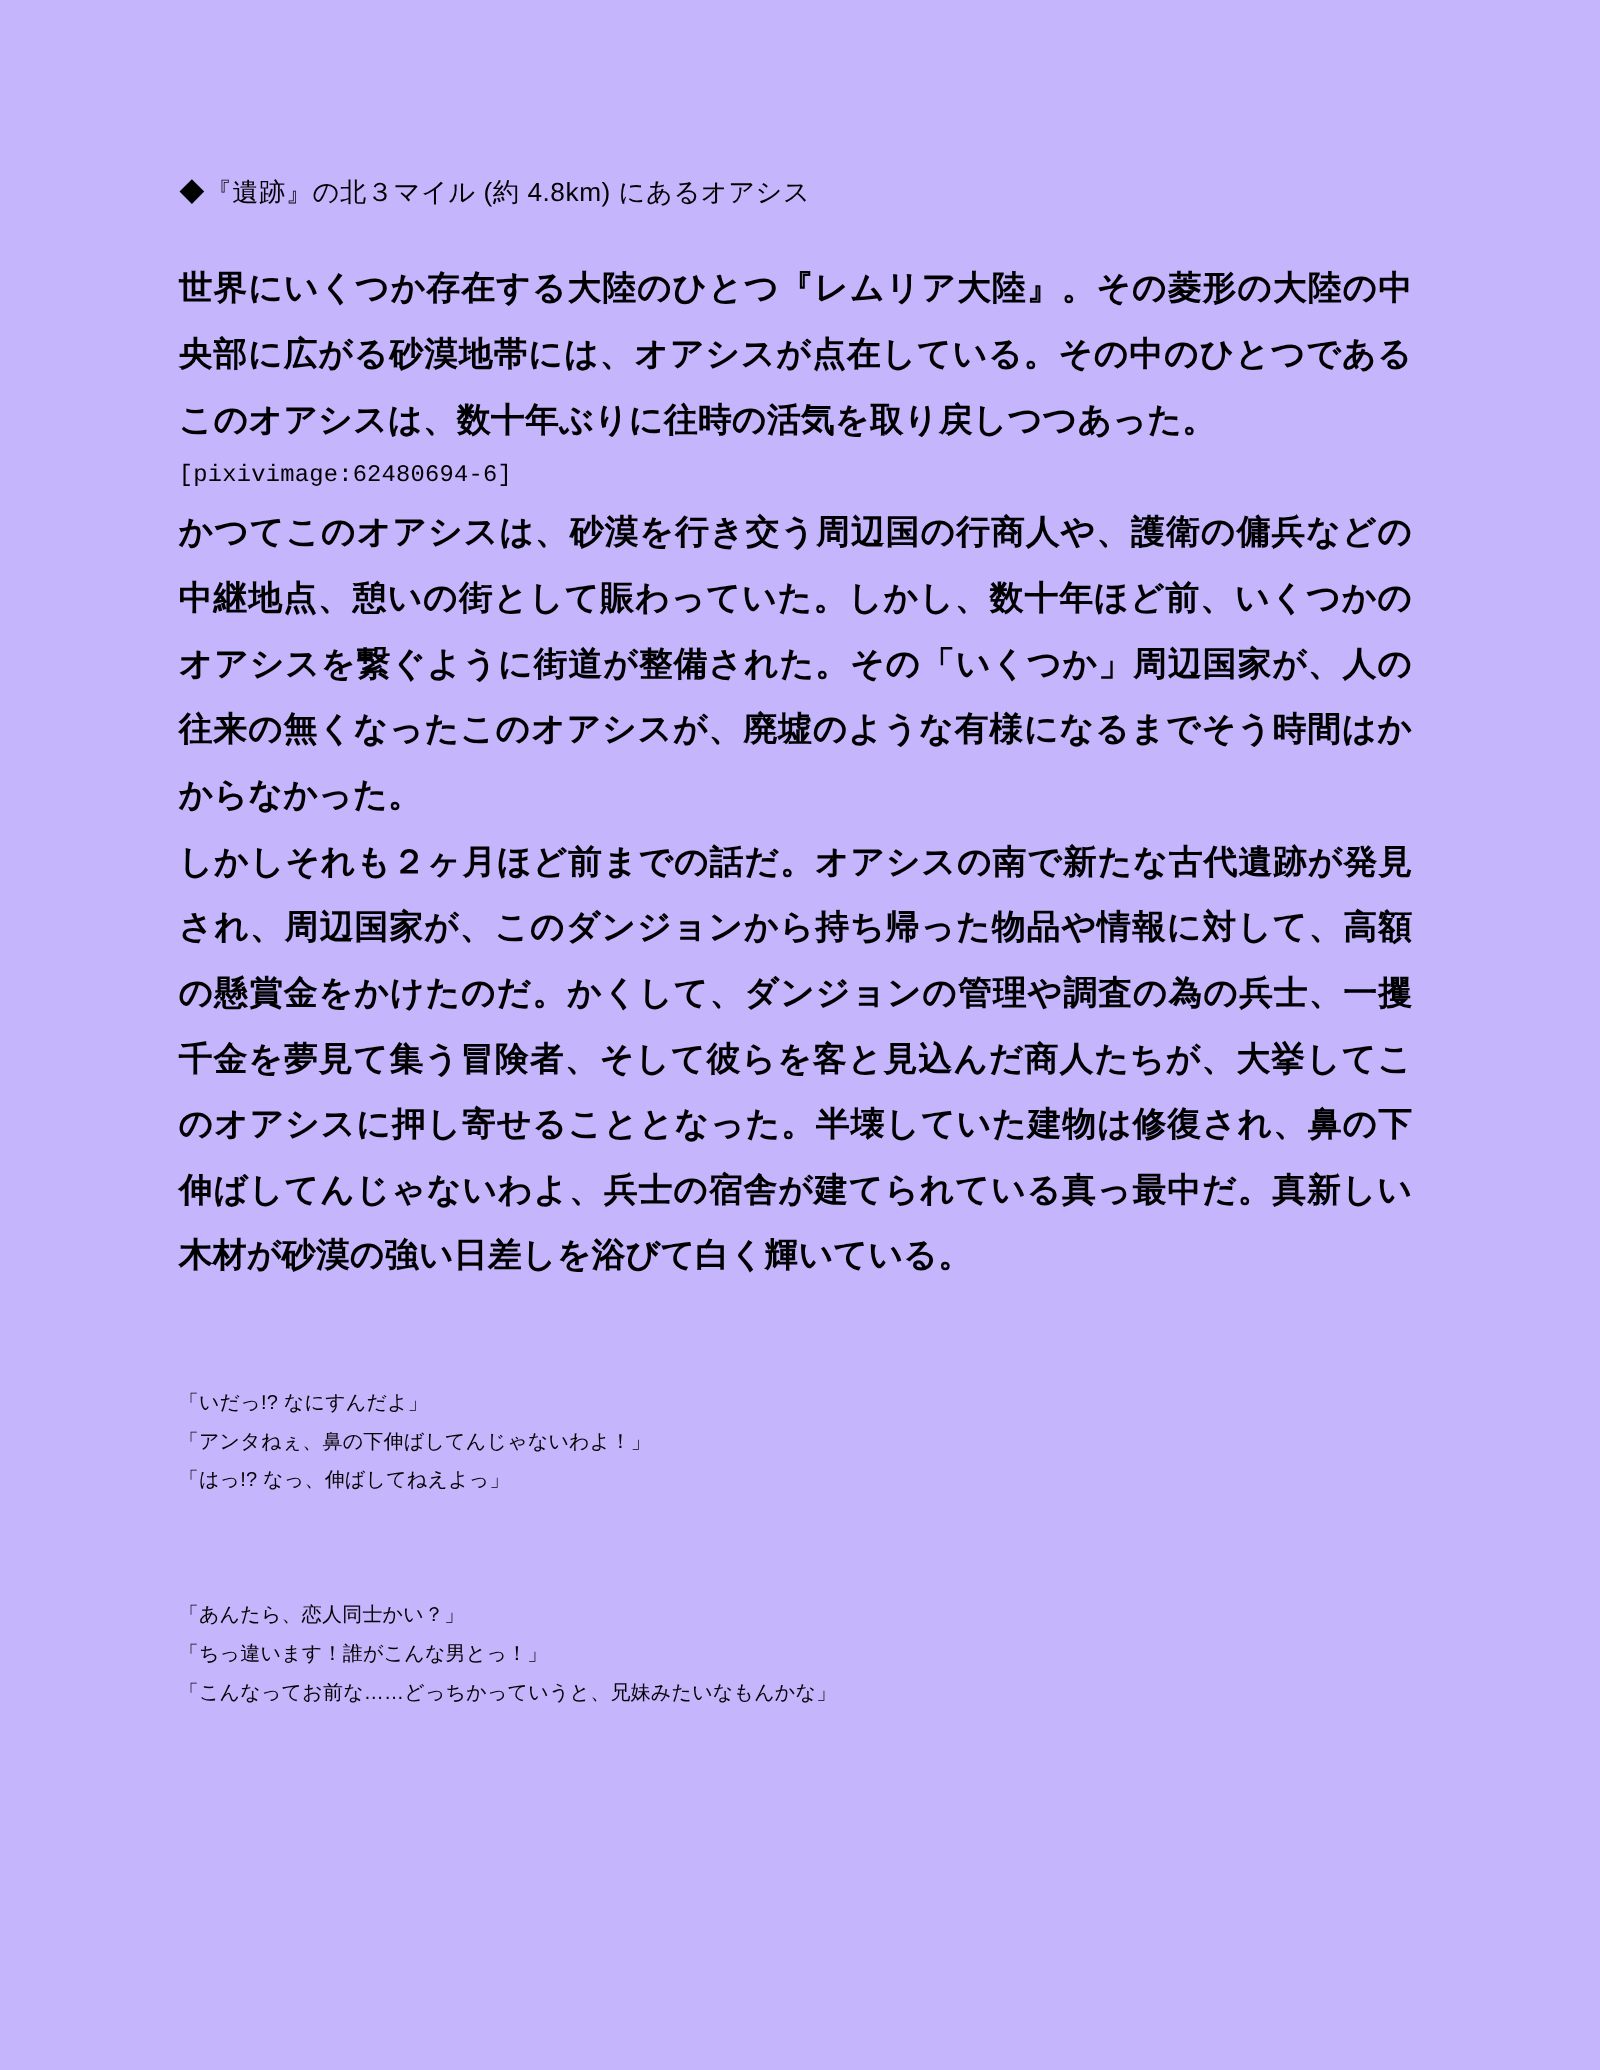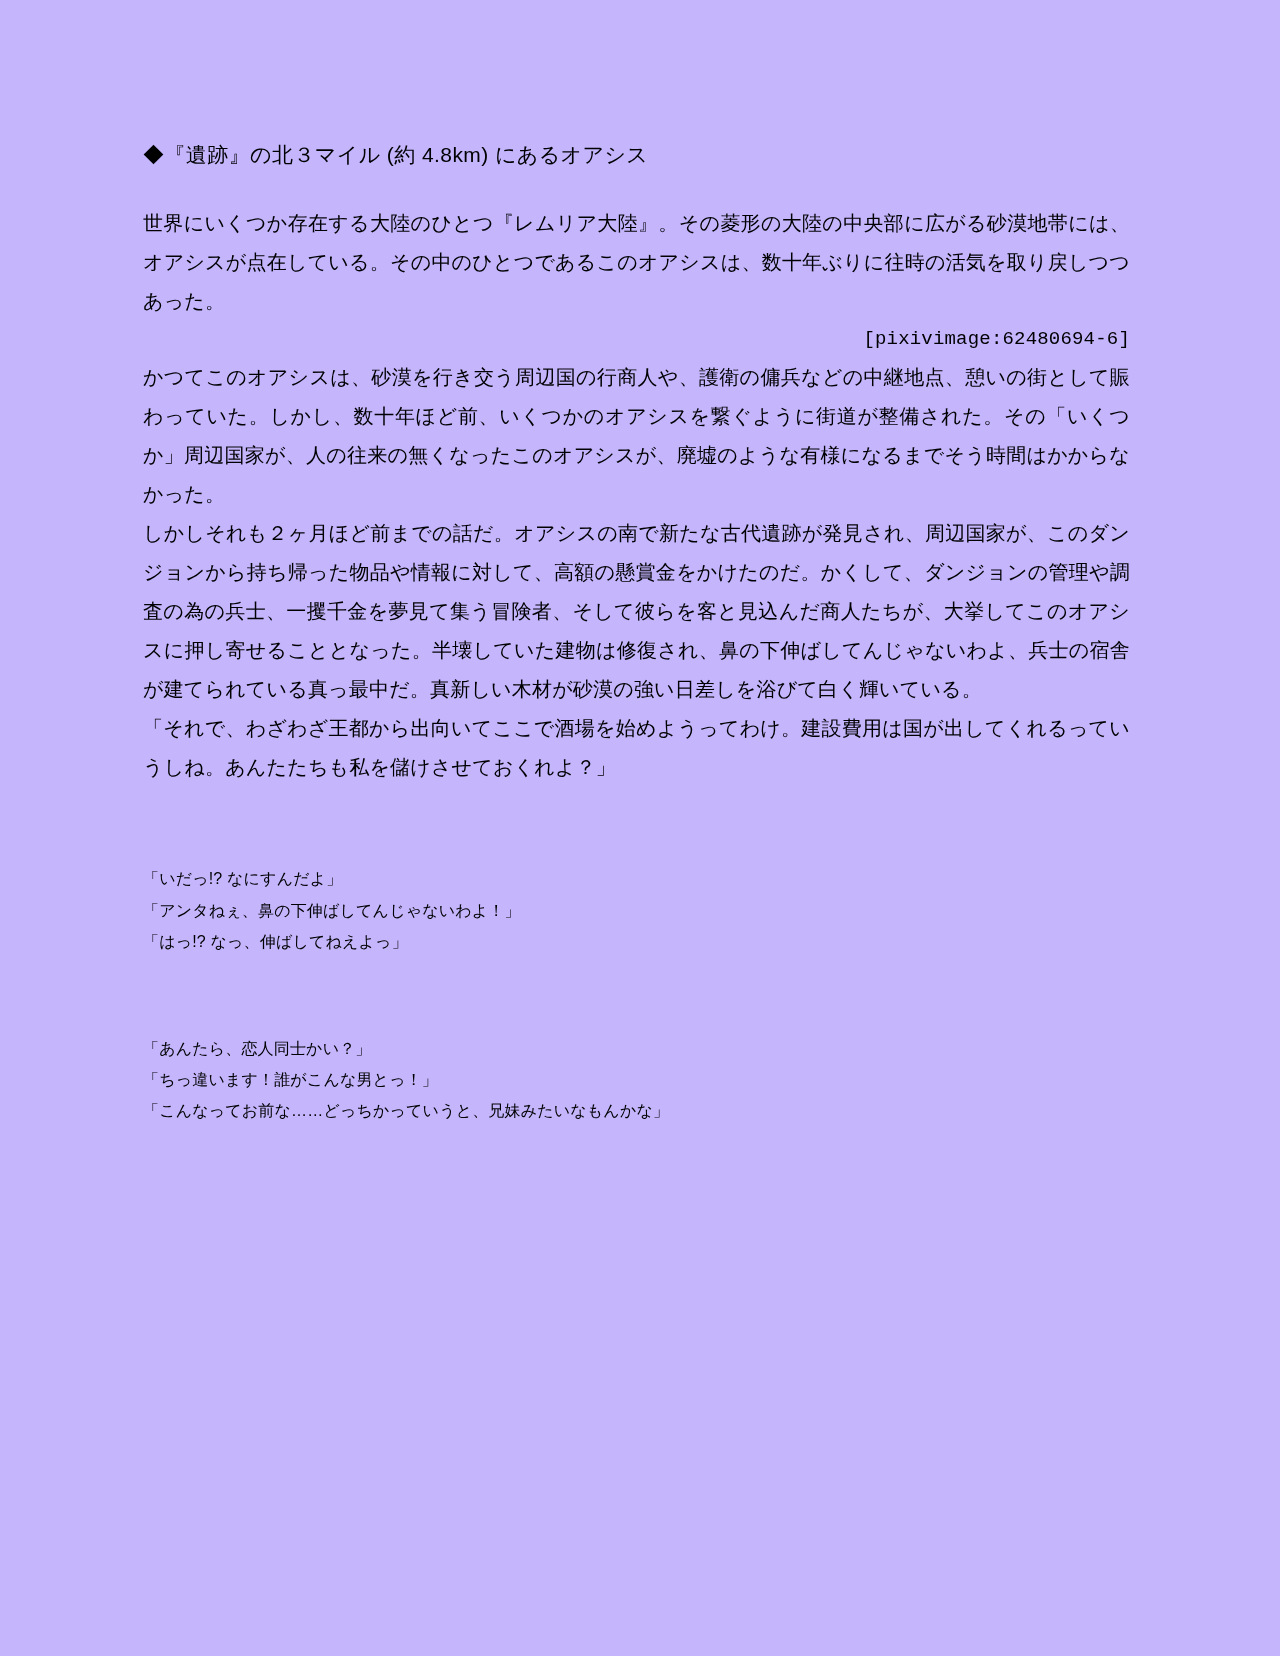--- a/index.html
+++ b/index.html
@@ -22,36 +22,36 @@
     padding: 140px 150px 0 143px;
   }
   .doc-title {
     font-size: 21px;
     line-height: 1.45;
     letter-spacing: 0.02em;
     margin: 0 0 34px 0;
     white-space: pre-wrap;
   }
   .para {
-    font-size: 20px;
+    font-size: 27px;
     line-height: 1.95;
     letter-spacing: 0.01em;
     margin: 0;
     white-space: pre-wrap;
     text-align: justify;
     text-justify: inter-character;
+    font-weight: bold;
   }
   .mono {
     font-family: "Liberation Mono", monospace;
     font-size: 19px;
     line-height: 1.95;
     letter-spacing: 0.01em;
     margin: 0;
     white-space: pre-wrap;
-    text-align: right;
   }
   .gap {
     height: 38px;
   }
   .lines {
     font-size: 16px;
     line-height: 1.95;
     letter-spacing: 0.01em;
     margin: 0;
     white-space: pre-wrap;
@@ -59,21 +59,20 @@
 </style>
 </head>
 <body>
 
 <div class="page">
   <div class="doc-title">◆『遺跡』の北３マイル (約 4.8km) にあるオアシス</div>
   <div class="para">世界にいくつか存在する大陸のひとつ『レムリア大陸』。その菱形の大陸の中央部に広がる砂漠地帯には、オアシスが点在している。その中のひとつであるこのオアシスは、数十年ぶりに往時の活気を取り戻しつつあった。</div>
   <div class="mono">[pixivimage:62480694-6]</div>
   <div class="para">かつてこのオアシスは、砂漠を行き交う周辺国の行商人や、護衛の傭兵などの中継地点、憩いの街として賑わっていた。しかし、数十年ほど前、いくつかのオアシスを繋ぐように街道が整備された。その「いくつか」周辺国家が、人の往来の無くなったこのオアシスが、廃墟のような有様になるまでそう時間はかからなかった。</div>
   <div class="para">しかしそれも２ヶ月ほど前までの話だ。オアシスの南で新たな古代遺跡が発見され、周辺国家が、このダンジョンから持ち帰った物品や情報に対して、高額の懸賞金をかけたのだ。かくして、ダンジョンの管理や調査の為の兵士、一攫千金を夢見て集う冒険者、そして彼らを客と見込んだ商人たちが、大挙してこのオアシスに押し寄せることとなった。半壊していた建物は修復され、鼻の下伸ばしてんじゃないわよ、兵士の宿舎が建てられている真っ最中だ。真新しい木材が砂漠の強い日差しを浴びて白く輝いている。</div>
-  <div class="para">「それで、わざわざ王都から出向いてここで酒場を始めようってわけ。建設費用は国が出してくれるっていうしね。あんたたちも私を儲けさせておくれよ？」</div>
   <div class="gap"></div>
   <div class="gap"></div>
   <div class="lines">「いだっ!? なにすんだよ」
 「アンタねぇ、鼻の下伸ばしてんじゃないわよ！」
 「はっ!? なっ、伸ばしてねえよっ」</div>
   <div class="gap"></div>
   <div class="gap"></div>
   <div class="lines">「あんたら、恋人同士かい？」
 「ちっ違います！誰がこんな男とっ！」
 「こんなってお前な……どっちかっていうと、兄妹みたいなもんかな」</div>

